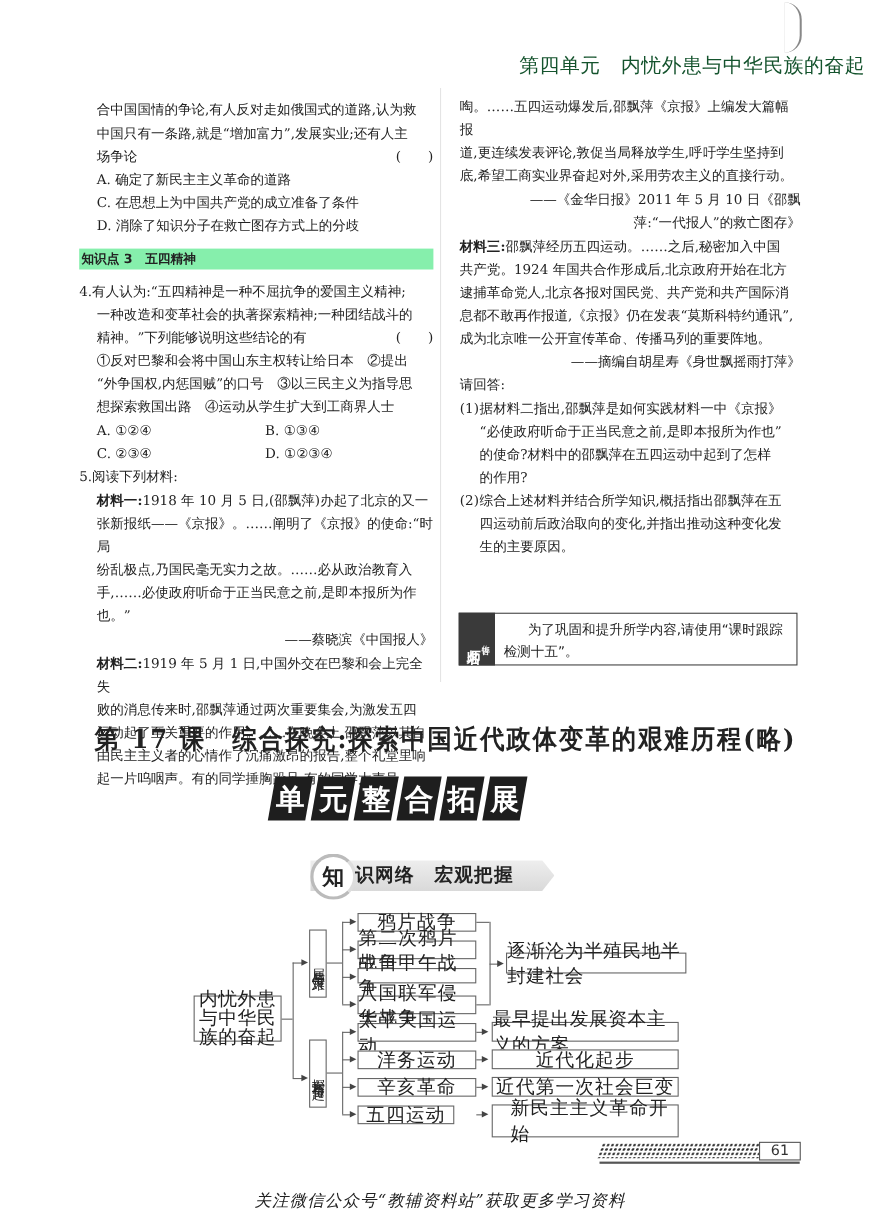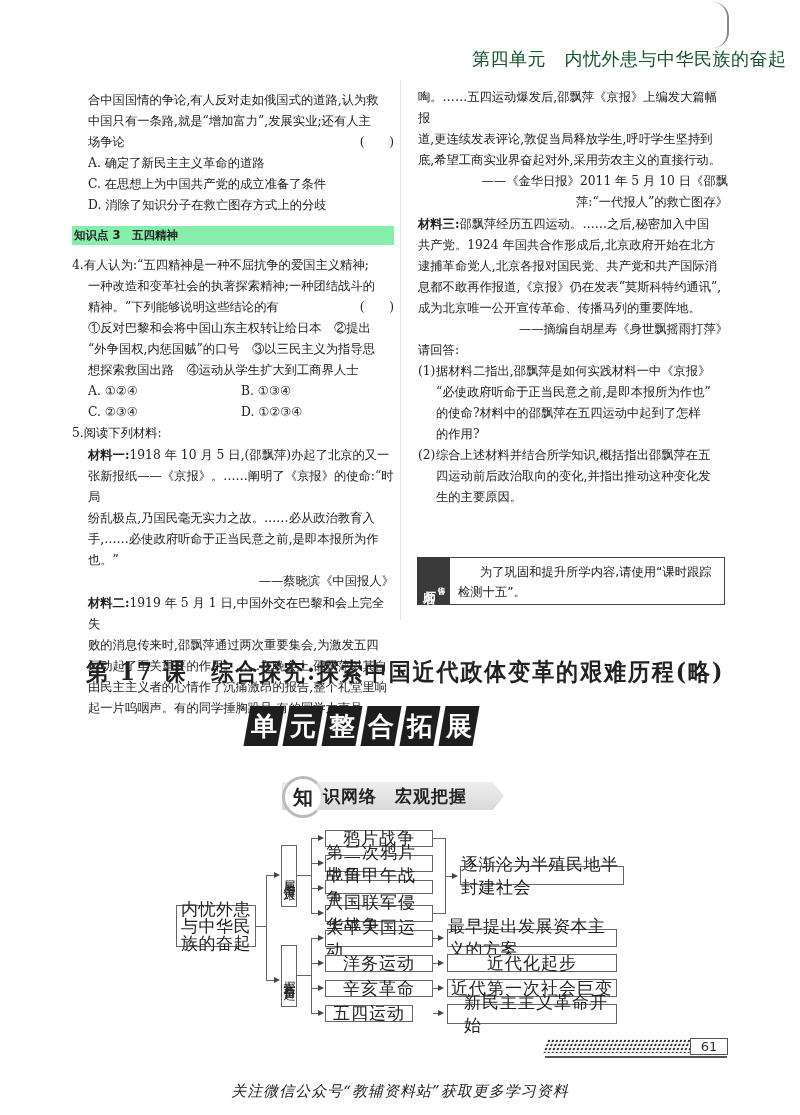--- a/index.html
+++ b/index.html
@@ -258,21 +258,21 @@
 
   <div class="box" style="left:447px; top:929px; width:170px; height:18px; letter-spacing:0.5px;">
       <span>最早提出发展资本主义的方案</span>
     </div>
   <div class="box" style="left:447px; top:954px; width:170px; height:18px;">
       <span>近代化起步</span>
     </div>
   <div class="box" style="left:447px; top:979px; width:170px; height:18px;">
       <span>近代第一次社会巨变</span>
     </div>
-  <div class="box" style="left:447px; top:1004px; width:170px; height:20px;padding-left:16px;">
+  <div class="box" style="left:447px; top:1004px; width:170px; height:30px;padding-left:16px;">
       <span>新民主主义革命开始</span>
     </div>
 </div>
 
 <div class="abs page-strip"></div>
 <div class="abs page-num-box">61</div>
 <div class="abs page-underline"></div>
 
 <div class="abs footer-note">关注微信公众号“教辅资料站”获取更多学习资料</div>
 

